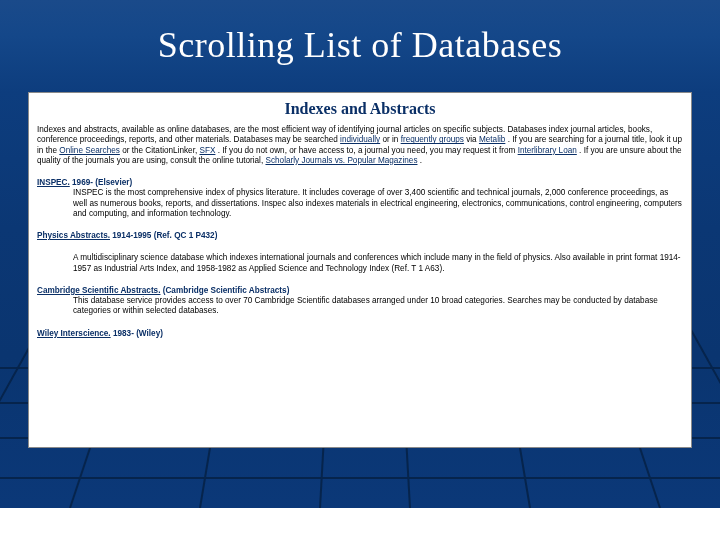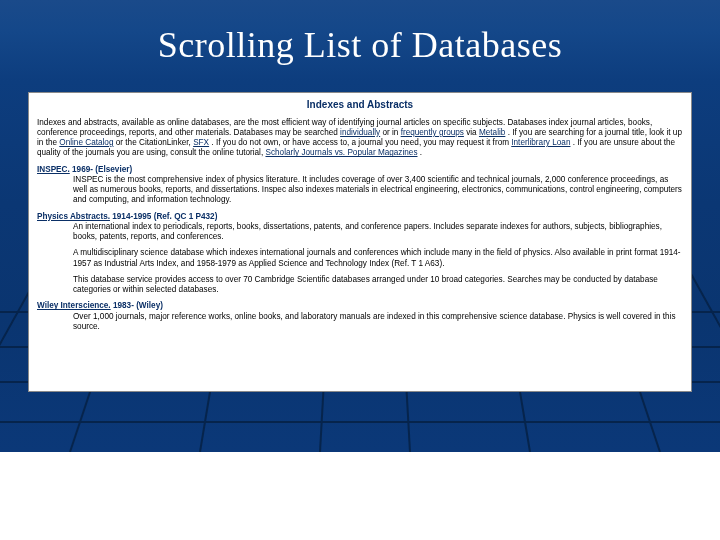--- a/index.html
+++ b/index.html
@@ -1,17 +1,17 @@
 <!DOCTYPE html>
 <html><head>
 <meta charset="utf-8">
 <style>
   html,body{margin:0;padding:0;width:720px;height:540px;overflow:hidden;font-family:Arial,Helvetica,sans-serif}
   .slide{
-    width:720px;height:452px;
+    width:720px;height:508px;
     background:
       linear-gradient(to bottom,
         #1a4a8a 0%, #144789 7%, #0d3d7e 18%,
         #0b3774 45%, #0a3570 70%, #0b3878 100%);
     position:relative;box-sizing:border-box;
   }
   
   .grid{position:absolute;left:0;right:0;bottom:0;height:180px;pointer-events:none}
   .grid line{stroke:#06244c;stroke-width:2}
   .title{
@@ -19,26 +19,26 @@
     text-align:center;padding-top:24px;font-family:"Times New Roman",Times,serif;
   }
   .panel{
     position:absolute;left:28px;right:28px;top:92px;bottom:60px;
     background:#fff;border:1px solid #8a8a8a;
     padding:6px 8px 10px 8px;box-sizing:border-box;
     font-size:8.2px;line-height:1.25;color:#000;
     overflow:hidden;
   }
   .panel h3{
-    margin:0 0 6px 0;text-align:center;font-size:10px;font-weight:bold;
-    color:#0a2f66;font-family:Liberation Sans, sans-serif;
+    margin:0 0 6px 0;text-align:center;font-size:16px;font-weight:bold;
+    color:#0a2f66;font-family:Liberation Serif, serif;
   }
   .panel p{margin:0 0 6px 0}
   .panel a{color:#0a2f66;text-decoration:underline}
-  .entry{margin:0 0 6px 0;padding-left:22px;}
+  .entry{margin:12px 0 6px 0;padding-left:22px;}
   .entry .hd{color:#0a2f66;font-weight:bold;margin-left:-22px}
   .entry .desc{display:block;padding-left:14px}
   .subhead{margin:2px 0 6px 0}
 </style>
 </head>
 <body>
 
 <div class="slide">
 
   <svg class="grid" viewBox="0 0 720 180" preserveAspectRatio="none">
@@ -64,49 +64,48 @@
     <h3>Indexes and Abstracts</h3>
 
     <p>
       <span>Indexes and abstracts, available as online databases, are the most efficient way of identifying journal articles on specific subjects. Databases index journal articles, books, conference proceedings, reports, and other materials. Databases may be searched </span>
       <a href="#">individually</a>
       <span> or in </span>
       <a href="#">frequently groups</a>
       <span> via </span>
       <a href="#">Metalib</a>
       <span>. If you are searching for a journal title, look it up in the </span>
-      <a href="#">Online Catalog</a>
+      <a href="#">Online Searches</a>
       <span> or the CitationLinker, </span>
       <a href="#">SFX</a>
       <span>. If you do not own, or have access to, a journal you need, you may request it from </span>
       <a href="#">Interlibrary Loan</a>
       <span>. If you are unsure about the quality of the journals you are using, consult the online tutorial, </span>
       <a href="#">Scholarly Journals vs. Popular Magazines</a>
       <span>.</span>
     </p>
 
 
     <div class="entry">
       <span class="hd"><a href="#">INSPEC.</a><span> 1969- (Elsevier)</span></span>
       <span class="desc">INSPEC is the most comprehensive index of physics literature. It includes coverage of over 3,400 scientific and technical journals, 2,000 conference proceedings, as well as numerous books, reports, and dissertations. Inspec also indexes materials in electrical engineering, electronics, communications, control engineering, computers and computing, and information technology.</span>
     </div>
 
     <div class="entry">
       <span class="hd"><a href="#">Physics Abstracts.</a><span> 1914-1995 (Ref. QC 1 P432)</span></span>
-      <span class="desc">An international index to periodicals, reports, books, dissertations, patents, and conference papers. Includes separate indexes for authors, subjects, bibliographies, books, patents, reports, and conferences.</span>
     </div>
 
 
     <div class="entry">
-      <span class="desc">A multidisciplinary science database which indexes international journals and conferences which include many in the field of physics. Also available in print format 1914-1957 as Industrial Arts Index, and 1958-1979 as Applied Science and Technology Index (Ref. T 1 A63).</span>
+      <span class="desc">A multidisciplinary science database which indexes international journals and conferences which include many in the field of physics. Also available in print format 1914-1957 as Industrial Arts Index, and 1958-1982 as Applied Science and Technology Index (Ref. T 1 A63).</span>
     </div>
 
     <div class="entry">
+      <span class="hd"><a href="#">Cambridge Scientific Abstracts.</a><span>  (Cambridge Scientific Abstracts)</span></span>
       <span class="desc">This database service provides access to over 70 Cambridge Scientific databases arranged under 10 broad categories. Searches may be conducted by database categories or within selected databases.</span>
     </div>
 
     <div class="entry">
       <span class="hd"><a href="#">Wiley Interscience.</a><span> 1983- (Wiley)</span></span>
-      <span class="desc">Over 1,000 journals, major reference works, online books, and laboratory manuals are indexed in this comprehensive science database. Physics is well covered in this source.</span>
     </div>
 
   </div>
 </div>
 
 </body></html>

